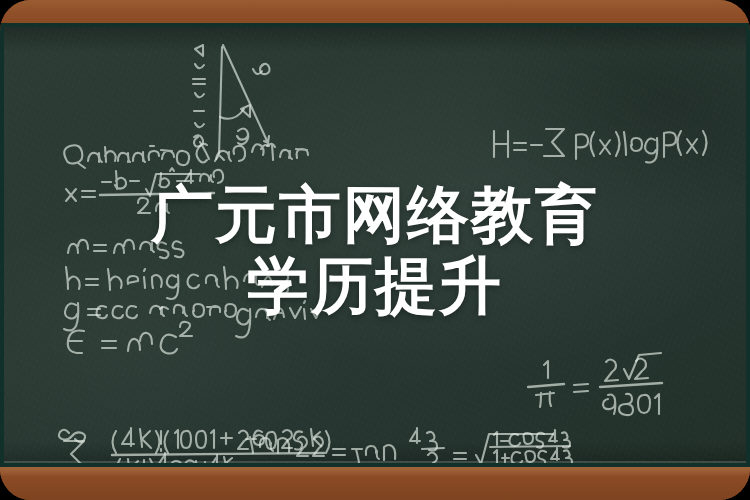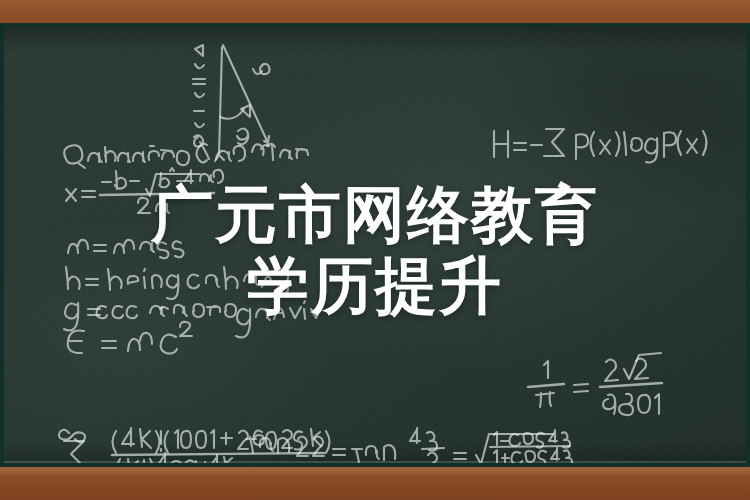--- a/index.html
+++ b/index.html
@@ -5,20 +5,21 @@
 <style>
   html,body{margin:0;padding:0;background:#000;}
   body{
     font-family:"Liberation Sans","DejaVu Sans",sans-serif;
   }
   #stage{
     position:relative;
     width:750px;height:500px;
     overflow:hidden;
     background:#8a4a24;
+    border-radius:31px;
   }
 
   
   .frame-top,.frame-bottom{
     position:absolute;left:0;width:750px;
     background:linear-gradient(180deg,#9a5c32 0%,#91522b 45%,#8a4a24 100%);
   }
   .frame-top{top:0;height:23px;}
   .frame-bottom{bottom:0;height:33px;
     background:linear-gradient(180deg,#9a5c32 0%,#8b4b25 30%,#7e4320 100%);}

